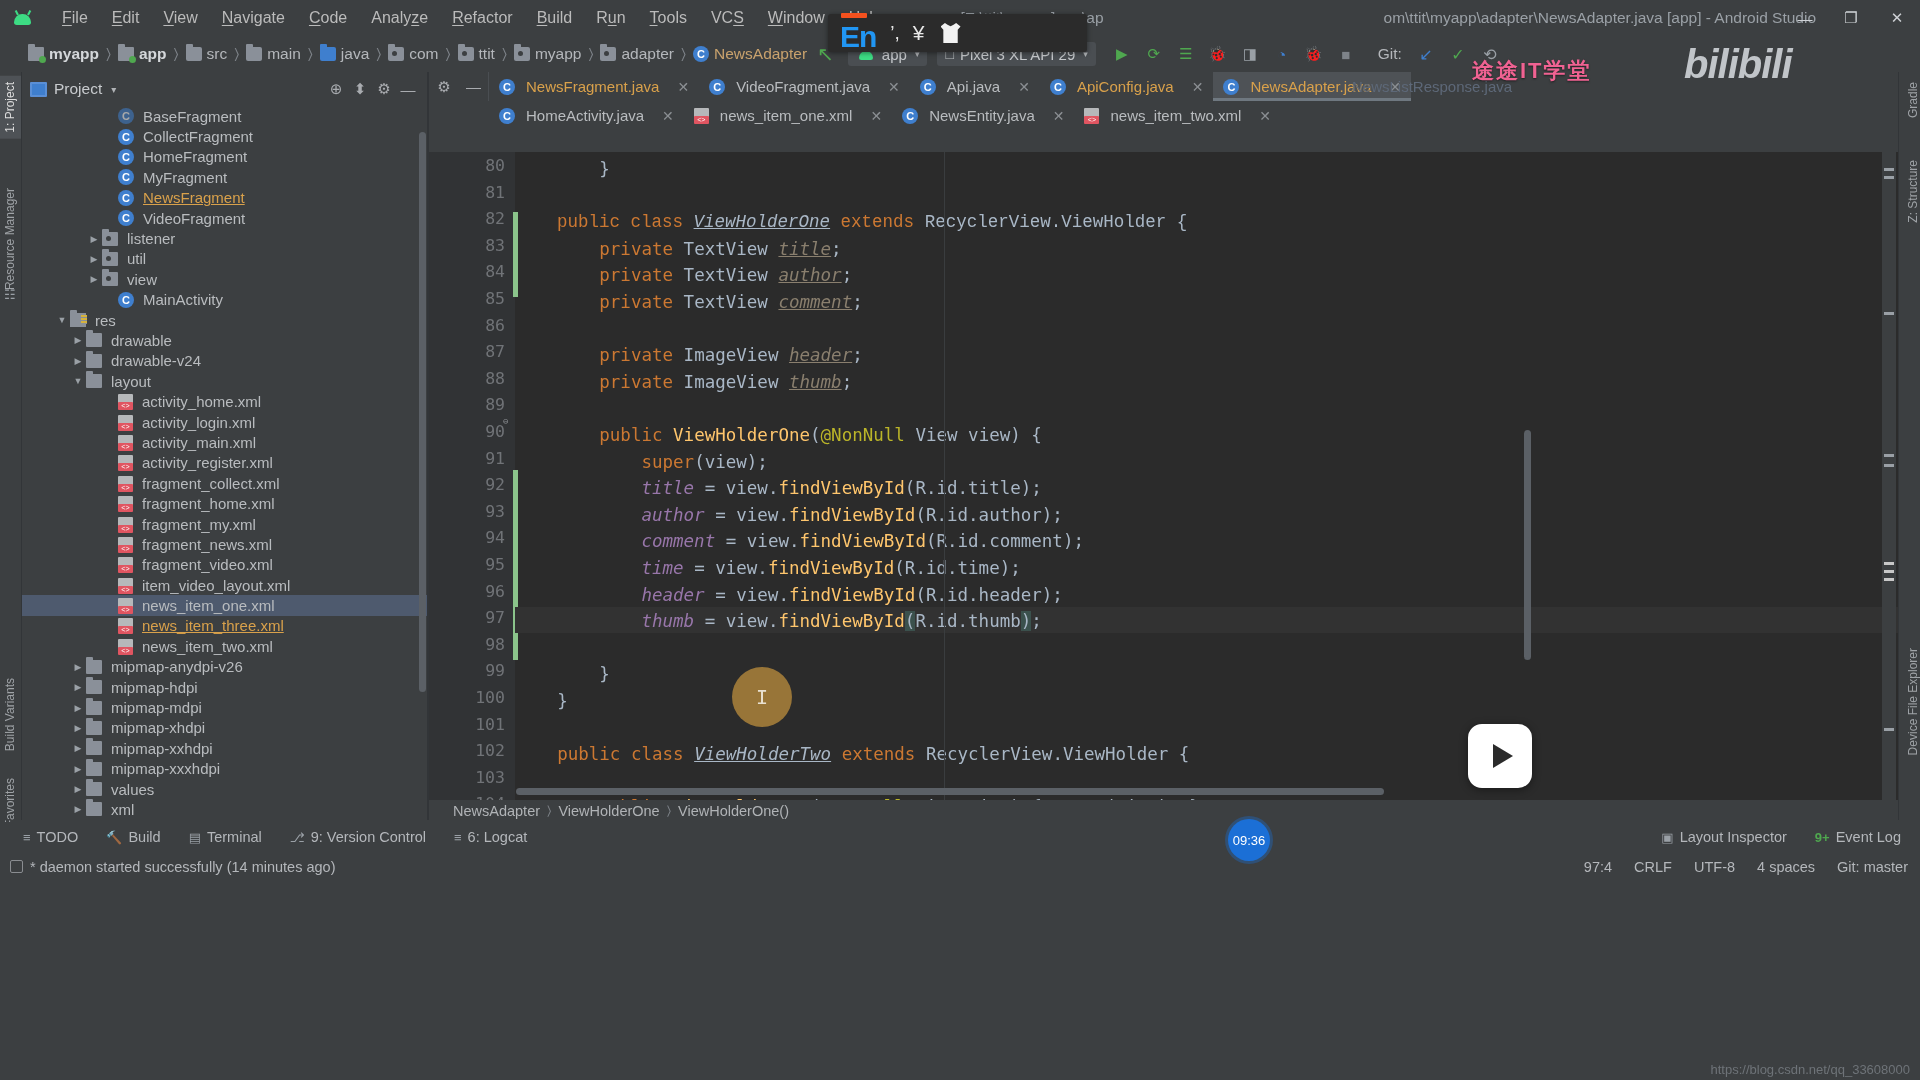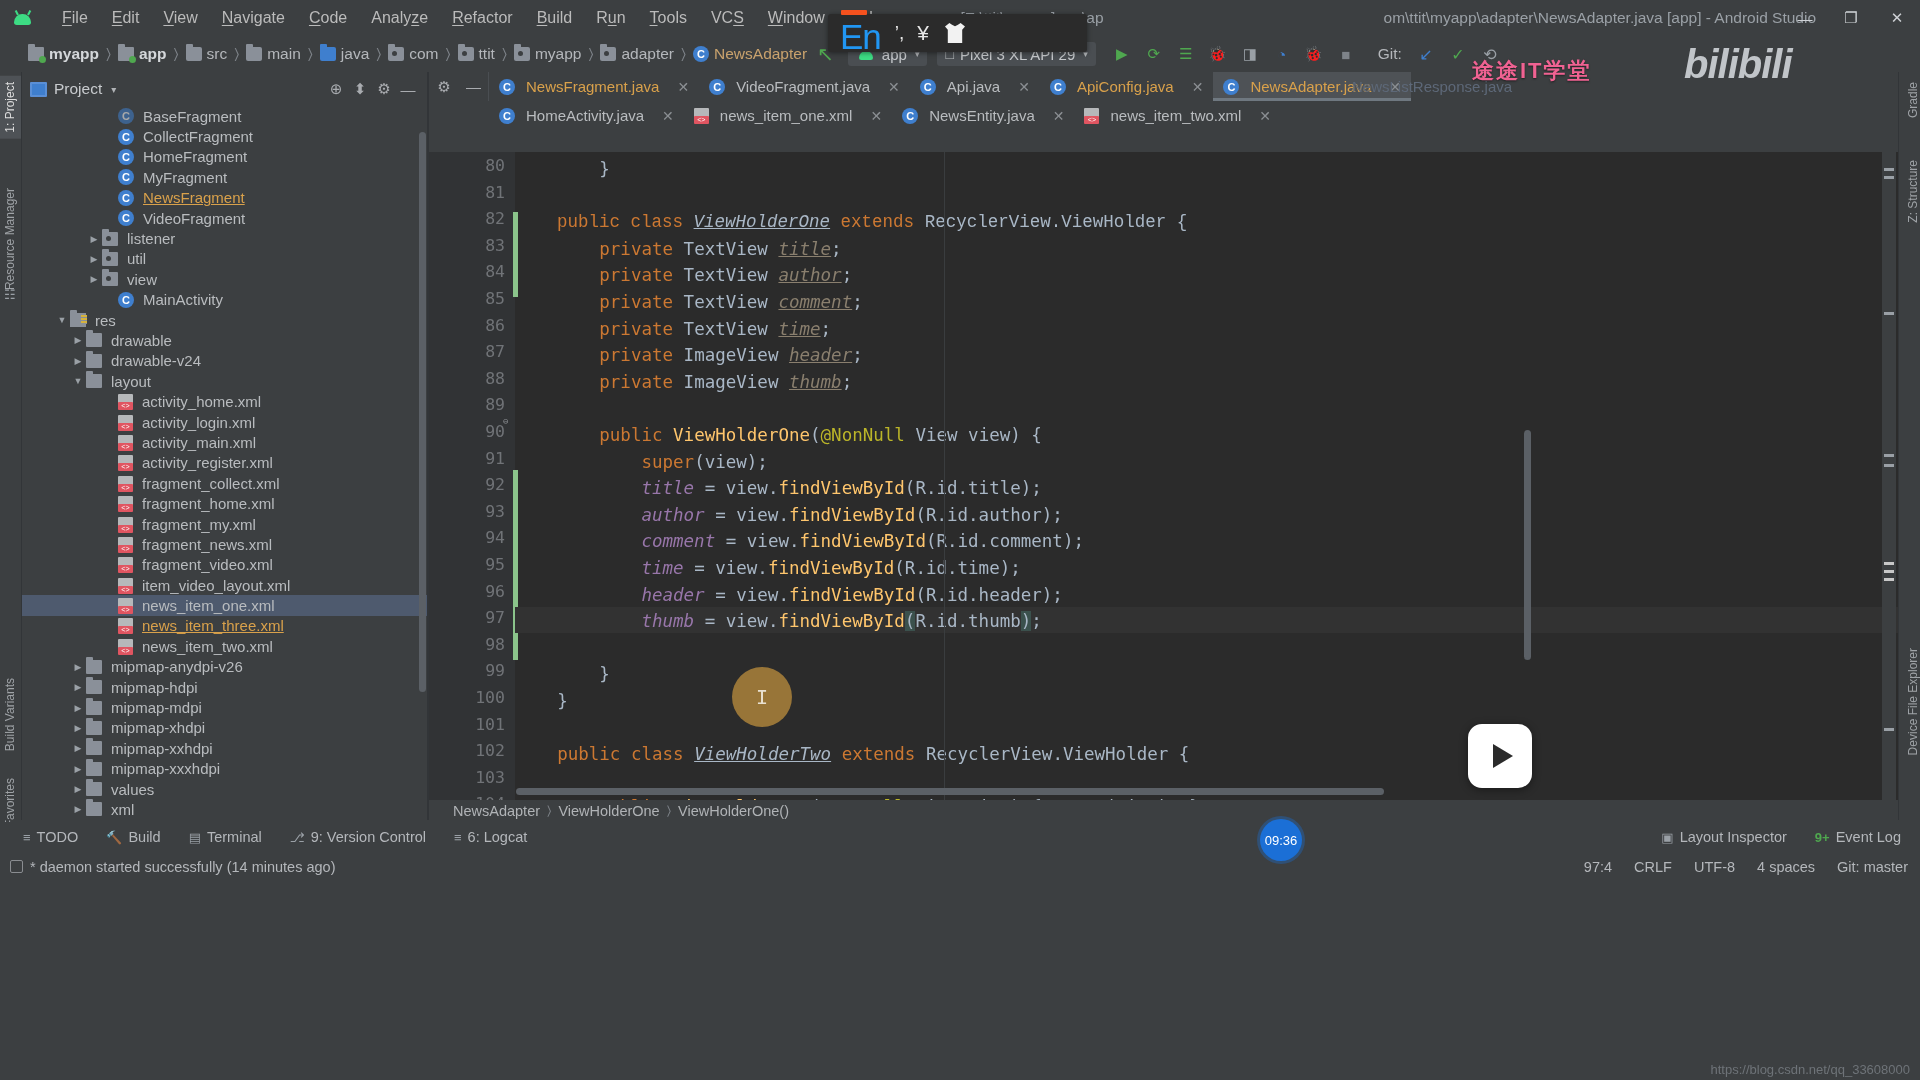--- a/index.html
+++ b/index.html
@@ -35,21 +35,21 @@
   }
   .win-btns{position:absolute;right:0;top:0;display:flex;height:36px;}
   .win-btn{width:46px;height:36px;display:flex;align-items:center;justify-content:center;color:#cfd2d6;font-size:15px;}
 
   
   .ime-bar{
     position:absolute;left:828px;top:14px;height:38px;width:259px;
     background:#2b2b2b;border-radius:3px;display:flex;align-items:center;
     box-shadow:0 1px 5px rgba(0,0,0,.45);z-index:60;
   }
-  .ime-en{color:#2196f3;font-size:35px;font-weight:400;margin-left:12px;letter-spacing:-1px;position:relative;margin-top:7px;}
+  .ime-en{color:#2196f3;font-size:30px;font-weight:700;margin-left:12px;letter-spacing:-1px;position:relative;margin-top:7px;}
   .ime-en:before{content:"";position:absolute;left:1px;top:-7px;width:26px;height:5px;background:#f4511e;border-radius:1px;}
   .ime-gl{color:#e8e8e8;font-size:19px;margin-left:14px;}
   .ime-yen{color:#e8e8e8;font-size:21px;margin-left:13px;}
   .ime-shirt{width:26px;height:24px;margin-left:13px;position:relative;}
   .ime-shirt .t{position:absolute;left:3px;top:2px;width:20px;height:20px;background:#f2f2f2;
     clip-path:polygon(0 18%,22% 0,35% 9%,50% 16%,65% 9%,78% 0,100% 18%,86% 34%,86% 100%,14% 100%,14% 34%);}
 
   
   .navbar{
     position:absolute;left:0;top:36px;width:1920px;height:36px;
@@ -231,21 +231,21 @@
     font-style:italic;letter-spacing:-1px;z-index:50;opacity:.85;
   }
   .wm-play{
     position:absolute;left:1468px;top:724px;width:64px;height:64px;background:#fff;border-radius:14px;
     display:flex;align-items:center;justify-content:center;z-index:50;box-shadow:0 2px 8px rgba(0,0,0,.4);
   }
   .wm-play .tri{width:0;height:0;border-left:20px solid #2b2b2b;border-top:12px solid transparent;border-bottom:12px solid transparent;margin-left:5px;}
   .wm-clock{
     position:absolute;left:1228px;top:819px;width:42px;height:42px;border-radius:50%;
     background:#1b6fd6;color:#fff;font-size:13px;display:flex;align-items:center;justify-content:center;
-    z-index:50;box-shadow:0 0 0 3px rgba(27,111,214,.35);margin-left:32px;
+    z-index:50;box-shadow:0 0 0 3px rgba(27,111,214,.35);
   }
   .wm-url{
     position:absolute;right:10px;bottom:3px;color:#6e7378;font-size:13px;z-index:55;
   }
   .wm-tabghost{
     position:absolute;left:1352px;top:78px;color:#5d6878;font-size:15px;z-index:45;
   }
 </style>
 </head>
 <body>
@@ -681,21 +681,20 @@
       </div>
     <div class="vcsmark" style="top:60px;height:85px;"></div>
     <div class="vcsmark" style="top:318px;height:190px;"></div>
     <div class="code-area" id="code-host">
         <div class="cl" style="top: 4px;">        }</div>
         <div class="cl" style="top: 30.6px;"></div>
         <div class="cl" style="top: 57.2px; font-family: Liberation Mono, monospace;">    <span class="k">public class</span> <span class="ital">ViewHolderOne</span> <span class="k">extends</span> RecyclerView.ViewHolder {</div>
         <div class="cl" style="top: 83.8px;">        <span class="k">private</span> TextView <span class="fi">title</span>;</div>
         <div class="cl" style="top: 110.4px;">        <span class="k">private</span> TextView <span class="fi">author</span>;</div>
         <div class="cl" style="top: 137px;">        <span class="k">private</span> TextView <span class="fi">comment</span>;</div>
-        <div class="cl" style="top: 163.6px;">        <span class="k">private</span> TextView <span class="fi">time</span>;</div>
         <div class="cl" style="top: 190.2px;">        <span class="k">private</span> ImageView <span class="fi">header</span>;</div>
         <div class="cl" style="top: 216.8px;">        <span class="k">private</span> ImageView <span class="fi">thumb</span>;</div>
         <div class="cl" style="top: 243.4px;"></div>
         <div class="cl" style="top: 270px;">        <span class="k">public</span> <span class="f">ViewHolderOne</span>(<span class="an">@NonNull</span> View view) {</div>
         <div class="cl" style="top: 296.6px;">            <span class="k">super</span>(view);</div>
         <div class="cl" style="top: 323.2px;">            <span class="fi2">title</span> = view.<span class="f">findViewById</span>(R.id.title);</div>
         <div class="cl" style="top: 349.8px;">            <span class="fi2">author</span> = view.<span class="f">findViewById</span>(R.id.author);</div>
         <div class="cl" style="top: 376.4px;">            <span class="fi2">comment</span> = view.<span class="f">findViewById</span>(R.id.comment);</div>
         <div class="cl" style="top: 403px;">            <span class="fi2">time</span> = view.<span class="f">findViewById</span>(R.id.time);</div>
         <div class="cl" style="top: 429.6px;">            <span class="fi2">header</span> = view.<span class="f">findViewById</span>(R.id.header);</div>

